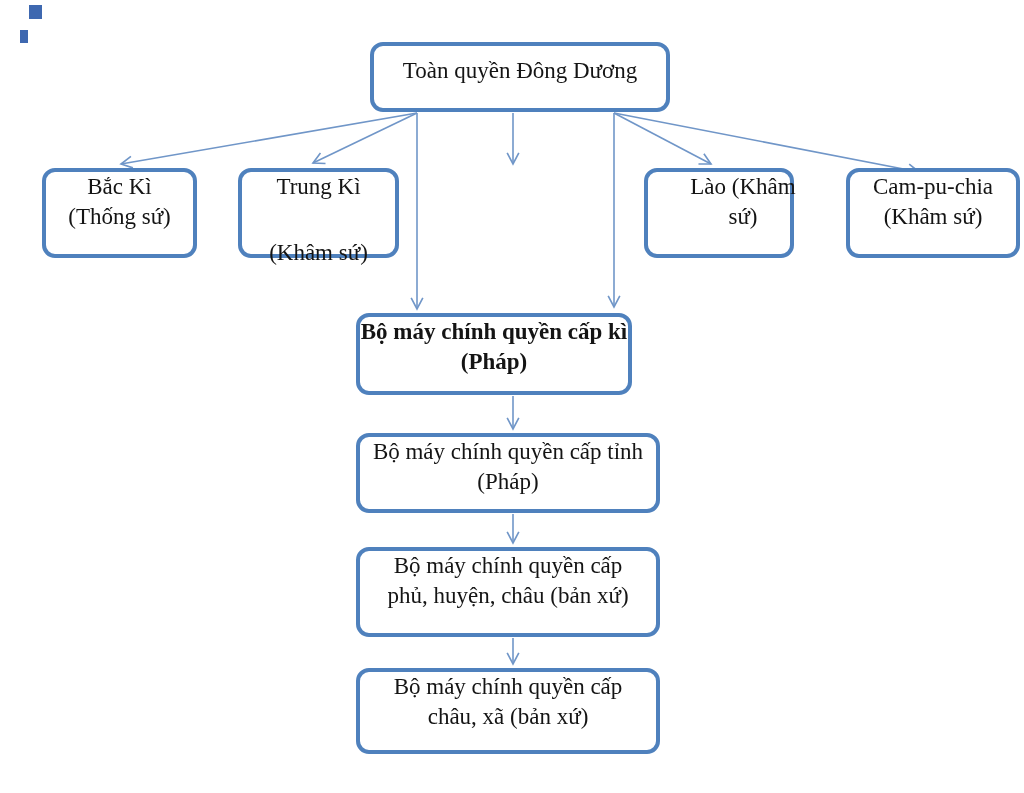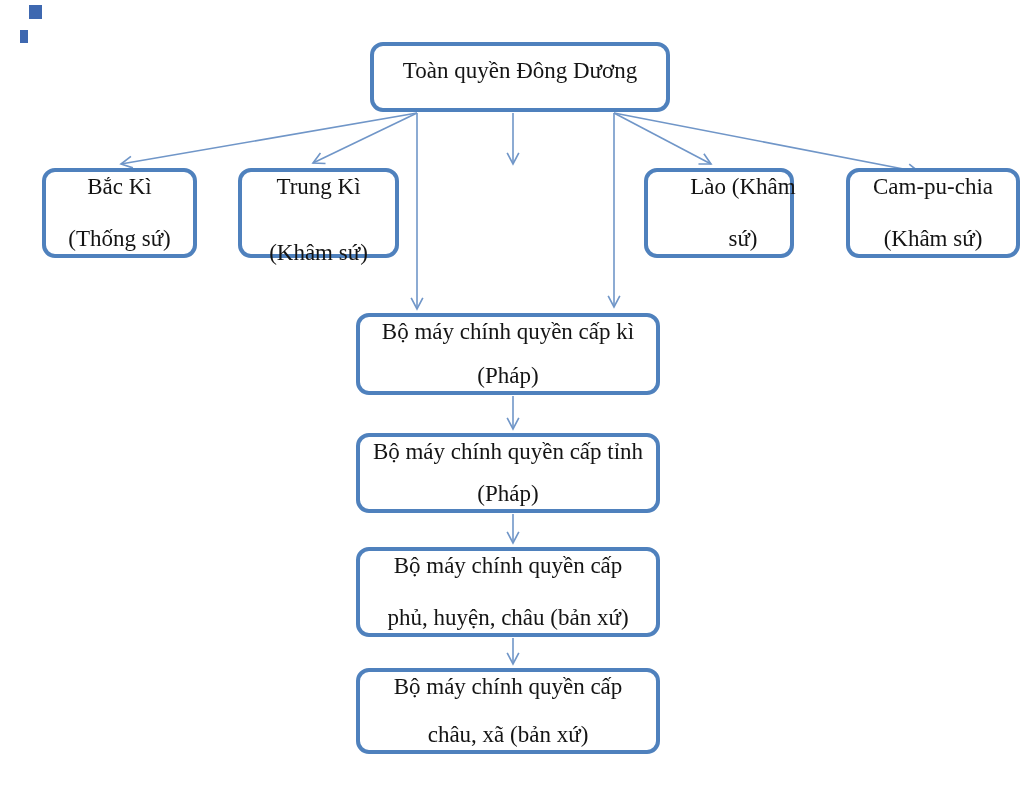--- a/index.html
+++ b/index.html
@@ -27,34 +27,34 @@
   }
   .node {
     position: absolute;
     box-sizing: border-box;
     background: #ffffff;
     border: 4px solid #4f81bd;
     border-radius: 13px;
     display: flex;
     flex-direction: column;
     align-items: center;
-    justify-content: space-between;
+    justify-content: flex-start;
     text-align: center;
     font-size: 23px;
     line-height: 30px;
     box-shadow: inset 0 0 0 1px rgba(255,255,255,0.45);
   }
   .node .line { white-space: nowrap; }
   .node-governor   { left: 350px; top: 42px;  width: 300px; height: 70px; justify-content: flex-start; padding-top: 10px; }
   .node-bac-ki     { left: 22px;  top: 168px; width: 155px; height: 90px; }
   .node-trung-ki   { left: 218px; top: 168px; width: 161px; height: 90px; gap: 36px; }
   .node-nam-ki     { left: 420px; top: 168px; width: 156px; height: 90px; }
   .node-lao        { left: 624px; top: 168px; width: 150px; height: 90px; padding-left: 48px; }
   .node-campuchia  { left: 826px; top: 168px; width: 174px; height: 90px; }
-  .node-cap-ki     { left: 336px; top: 313px; width: 304px; height: 82px; }
+  .node-cap-ki     { left: 336px; top: 313px; width: 276px; height: 82px; font-weight: bold; }
   .node-cap-tinh   { left: 336px; top: 433px; width: 304px; height: 80px; }
   .node-cap-phu    { left: 336px; top: 547px; width: 304px; height: 90px; }
   .node-cap-lang   { left: 336px; top: 668px; width: 304px; height: 86px; }
 
   .artifact-square {
     position: absolute;
     background: #3e68b0;
   }
   .artifact-square-1 { left: 9px; top: 5px;  width: 13px; height: 14px; }
   .artifact-square-2 { left: 0px; top: 30px; width: 8px;  height: 13px; }

